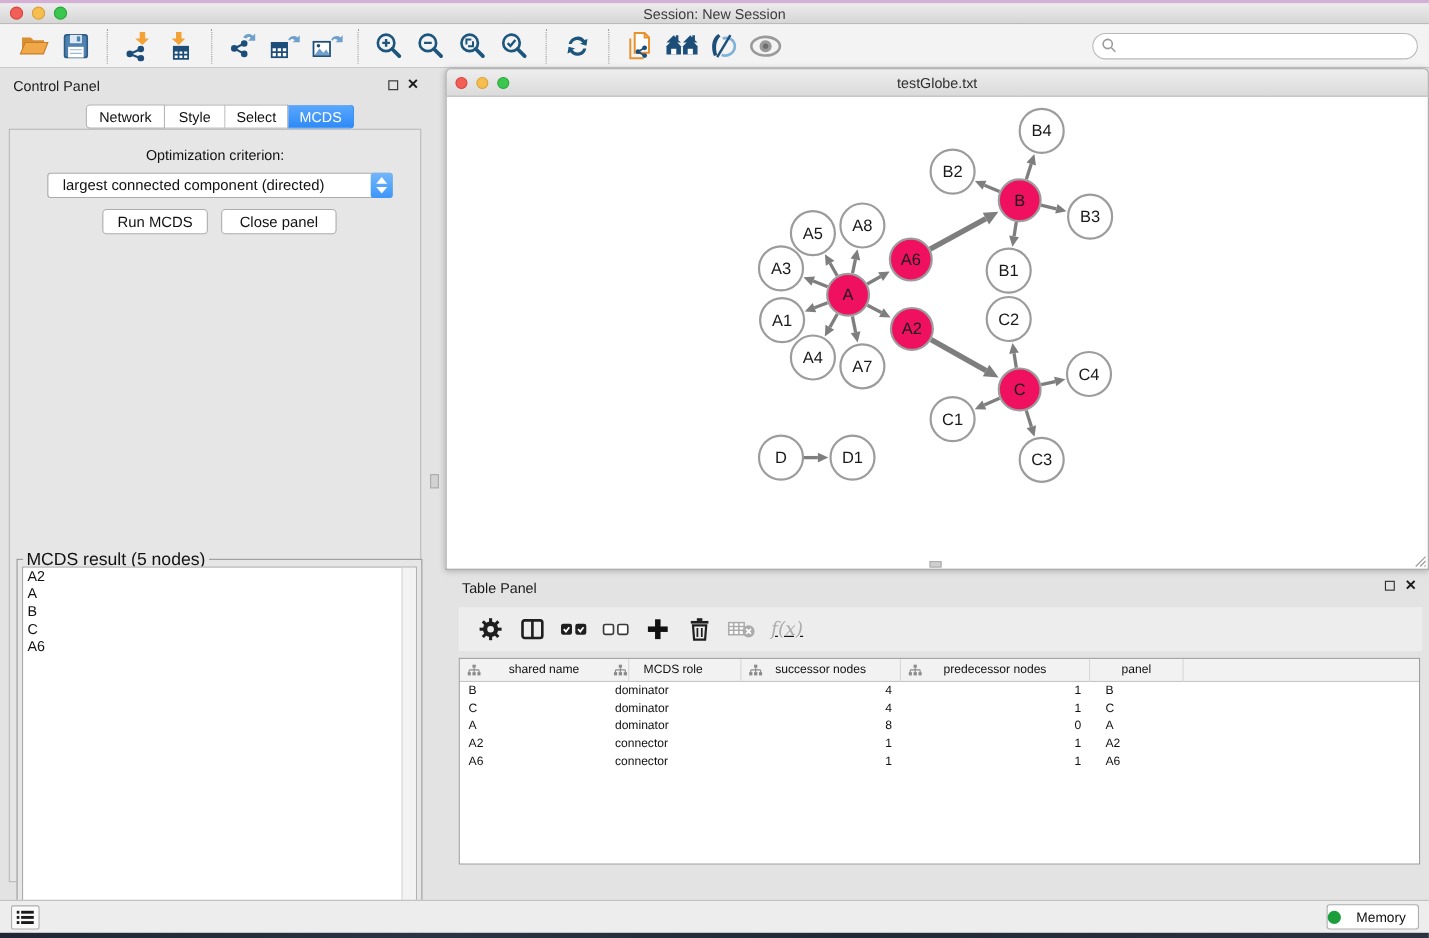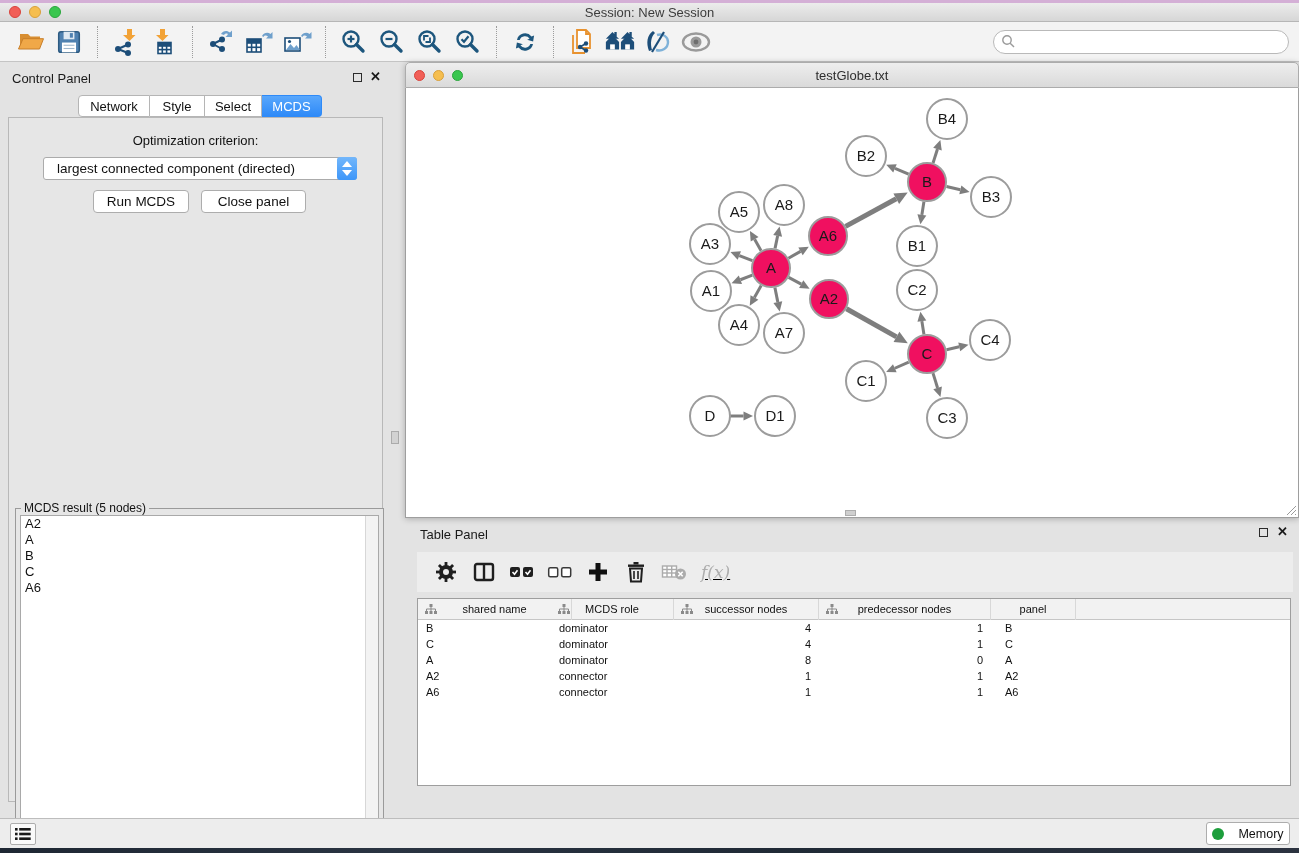--- a/index.html
+++ b/index.html
@@ -53,21 +53,21 @@
     background:linear-gradient(#73B7FB,#3D96F9); position:relative; }
   .dropdown-stepper .up { position:absolute; left:5px; top:4px; width:0; height:0;
     border-left:5px solid transparent; border-right:5px solid transparent; border-bottom:6px solid #FFF; }
   .dropdown-stepper .down { position:absolute; left:5px; bottom:4px; width:0; height:0;
     border-left:5px solid transparent; border-right:5px solid transparent; border-top:6px solid #FFF; }
   .cp-btn { position:absolute; top:72px; height:23px; background:#FFFFFF; border:1px solid #ADADAD;
     border-radius:4px; font-size:13.5px; color:#111; display:flex; align-items:center; justify-content:center; }
   .mcds-fieldset { position:absolute; left:6px; top:390px; width:369px; height:344px;
     border:1px solid #9A9A9A; background:#E6E6E6; }
   .mcds-legend { position:absolute; left:5px; top:-8px; background:#E6E6E6; padding:0 3px;
-    font-size:12px; color:#111; }
+    font-size:16px; color:#111; }
   .mcds-list { position:absolute; left:4px; top:6px; right:4px; bottom:4px; background:#FFFFFF;
     border:1px solid #A9A9A9; overflow:hidden; }
   .mcds-scroll { position:absolute; top:0; right:0; width:13px; bottom:0; background:#F3F3F3; border-left:1px solid #D7D7D7; }
   .mcds-item { font-size:13px; color:#111; line-height:16px; padding-left:4px; }
 
   
   .network-window { position:absolute; left:405px; top:0; width:894px; height:456px;
     border-radius:5px 5px 0 0; box-shadow:0 1px 6px rgba(0,0,0,0.25); }
   .net-titlebar { position:absolute; left:0; top:0; width:100%; height:26px;
     background:linear-gradient(#EEEEEE,#DADADA); border:1px solid #ACACAC; border-radius:5px 5px 0 0;
@@ -97,21 +97,21 @@
   .trow { position:absolute; left:0; right:0; height:16px; }
   .td { position:absolute; top:0; height:16px; font-size:11px; color:#111; line-height:16px; white-space:nowrap; }
   .tp-tabs { position:absolute; top:272px; left:0; width:100%; height:22px; display:flex; justify-content:center; }
   .tp-tabs .tab { font-size:13px; padding:0 14px; }
 
   
   .statusbar { position:absolute; left:0; top:818px; width:1299px; height:30px; background:#EDEDED; border-top:1px solid #BDBDBD; }
   .list-btn { position:absolute; left:10px; top:4px; width:26px; height:22px; background:#FAFAFA;
     border:1px solid #ADADAD; border-radius:2px; display:flex; align-items:center; justify-content:center; }
   .memory-btn { position:absolute; right:9px; top:3px; width:84px; height:23px; background:#FFFFFF;
-    border:1px solid #ADADAD; border-radius:3px; display:flex; align-items:center; justify-content:center; gap:14px; }
+    border:1px solid #ADADAD; border-radius:3px; display:flex; align-items:center; gap:14px; }
   .memory-dot { width:12px; height:12px; border-radius:50%; background:#1D9E3C; }
   .memory-label { font-size:12.5px; color:#111; }
   .desktop-strip-bottom { position:absolute; left:0; top:848px; width:1299px; height:5px;
     background:linear-gradient(90deg,#1E2733,#2A3442 30%,#202A36 60%,#2C3340); }
 
   svg { display:block; }
 </style>
 </head>
 <body>
 

